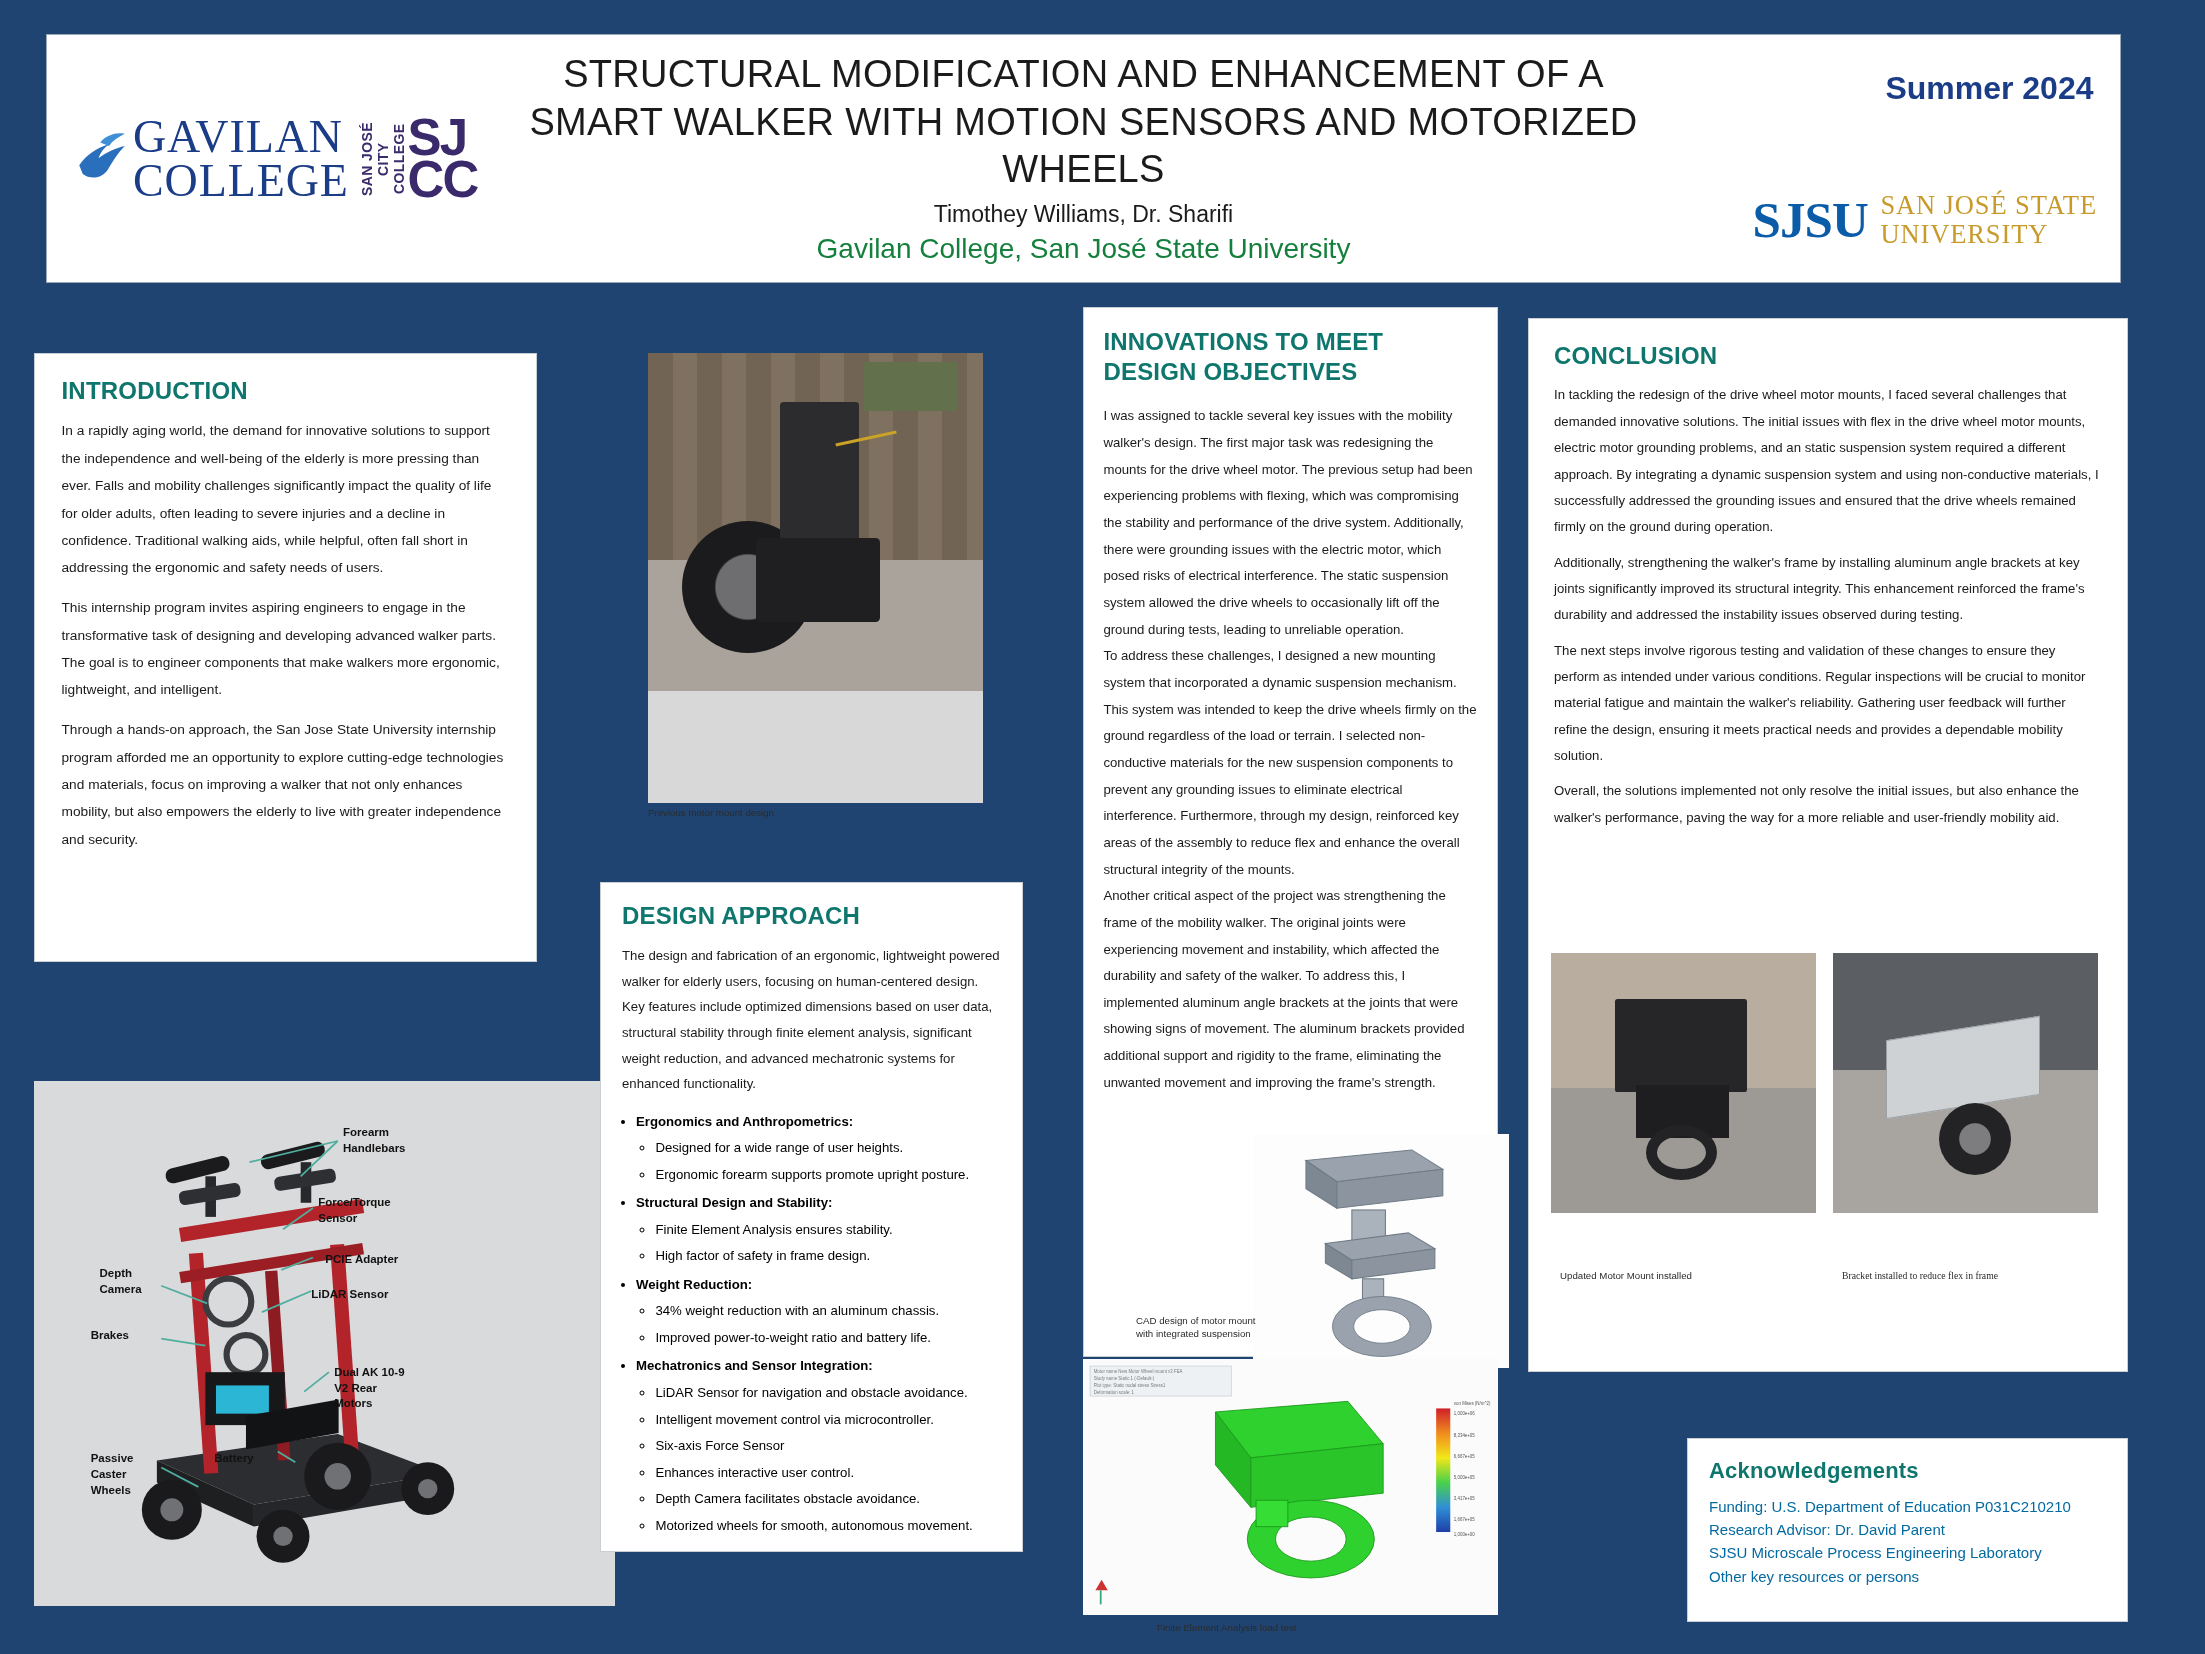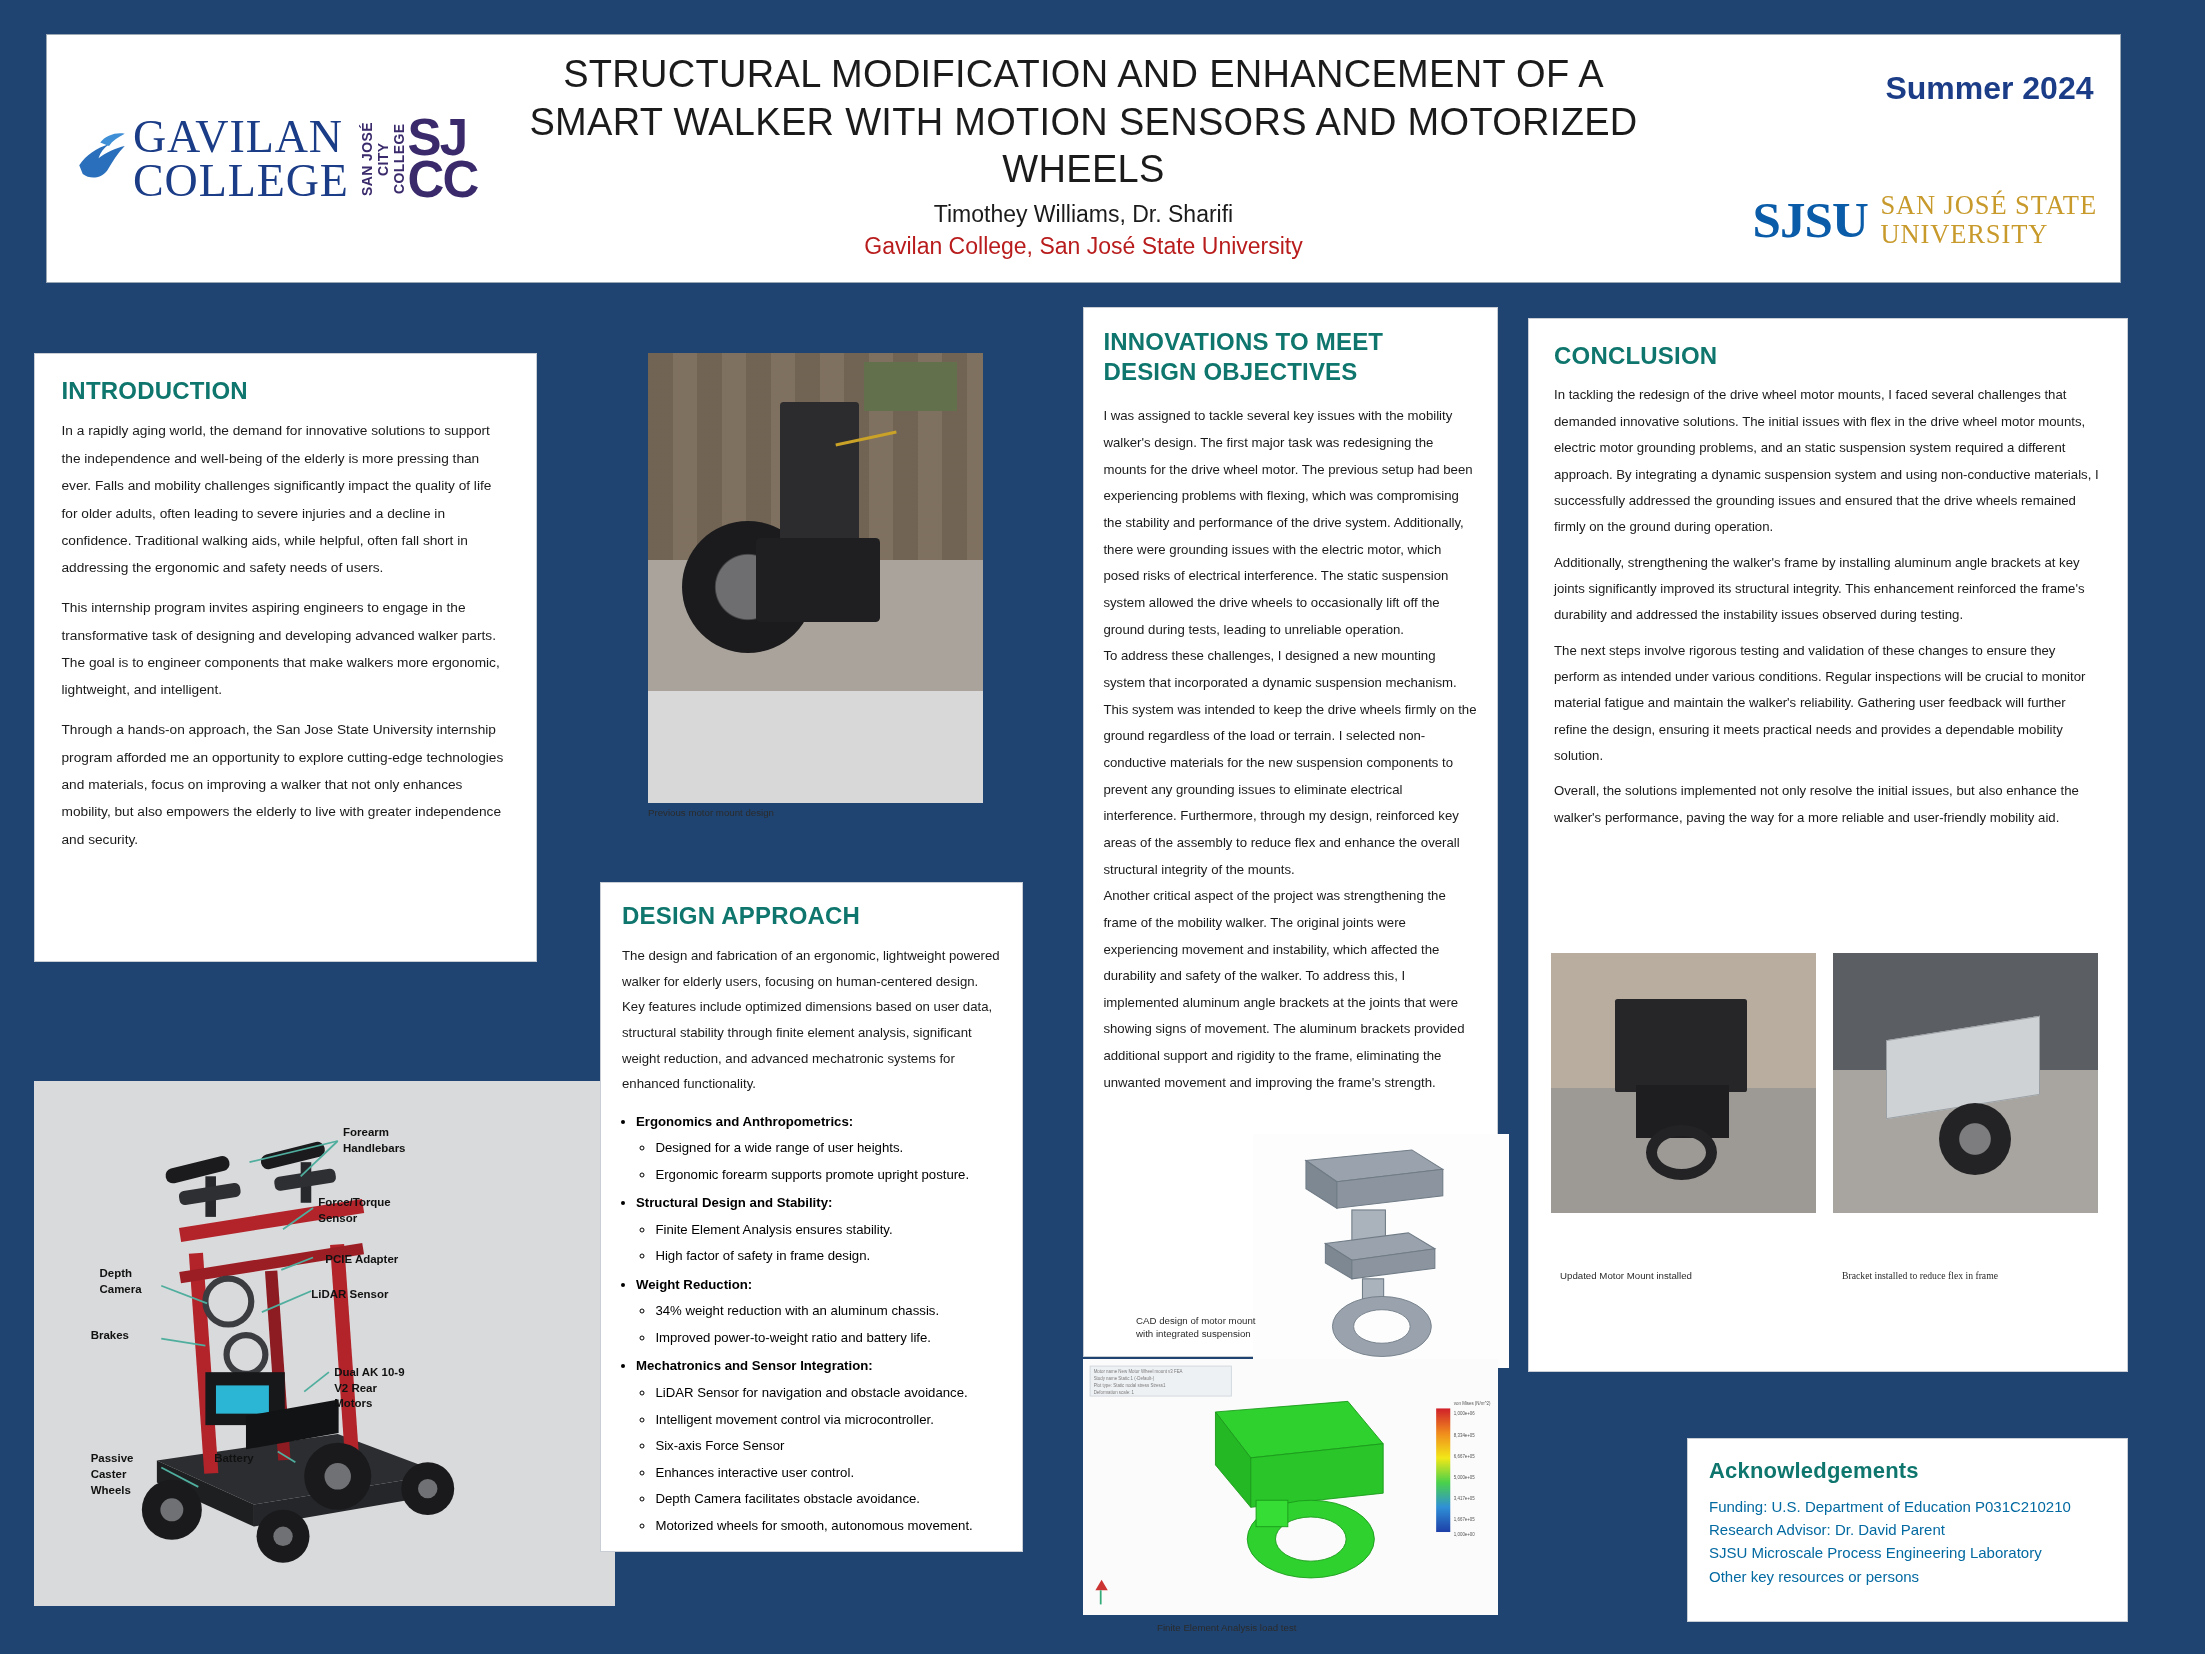--- a/index.html
+++ b/index.html
@@ -28,21 +28,21 @@
     font-size:14px; letter-spacing:0.4px; color:#3a2a6b; font-weight:bold;
     height:106px; text-align:center;
   }
   .sjcc-letters { font-family:"Liberation Sans", sans-serif; font-weight:bold; color:#3a2a6b; font-size:51px; line-height:0.82; letter-spacing:-1.8px;}
   .title-block { flex:1; text-align:center; padding-top:16px; }
   .title-block h1 {
     margin:0; font-size:38px; font-weight:400; color:#1b1b1b; line-height:1.25;
     letter-spacing:0.3px;
   }
   .authors { font-size:23px; color:#1b1b1b; margin-top:7px; }
-  .affil { font-size:23px; color:#b91c1c; margin-top:5.3px; }
+  .affil { font-size:28px; color:#15803d; margin-top:5.3px; }
   .right-head { width:459px; position:relative; }
   .term { position:absolute; right:26.5px; top:35px; font-size:32px; font-weight:bold; color:#1b3c87;}
   .sjsu-logo { position:absolute; right:23px; top:185px; transform:translateY(-50%); display:flex; align-items:center; gap:12.4px;}
   .sjsu-mark { font-family:"Liberation Serif", serif; font-size:51px; font-weight:bold; color:#0a5ca8; letter-spacing:-0.9px;}
   .sjsu-words { font-family:"Liberation Serif", serif; color:#c89a2b; font-size:26.5px; line-height:1.1; letter-spacing:0.9px;}
 
   
   .panel { position:absolute; background:#ffffff; border:0.9px solid #c9ced4; overflow:hidden; }
   .panel h2 {
     margin:0 0 12.4px 0; font-size:24px; font-weight:bold; color:#0f766e; letter-spacing:0.2px;

